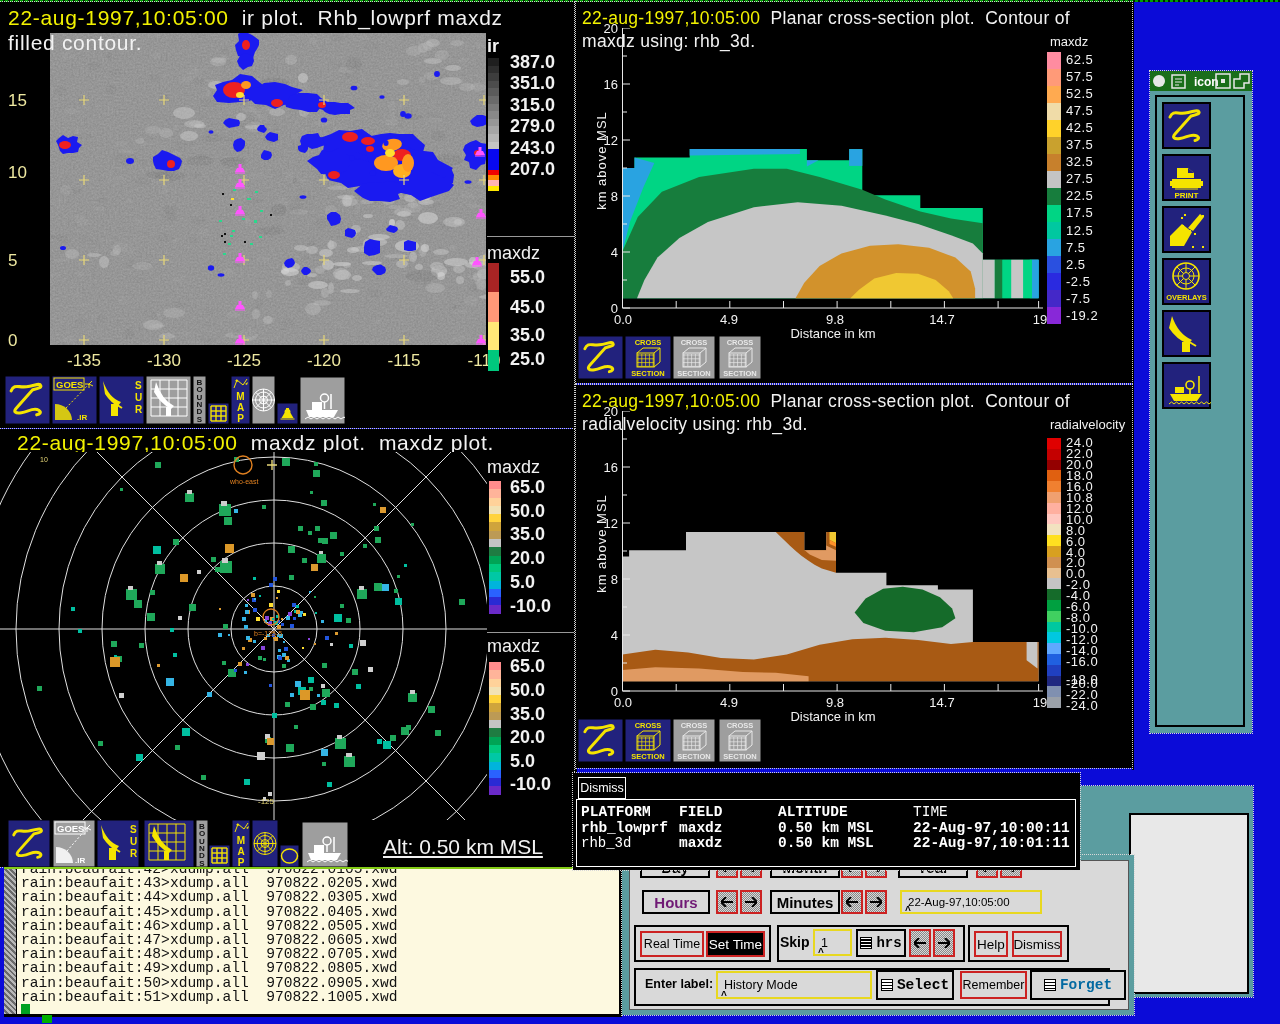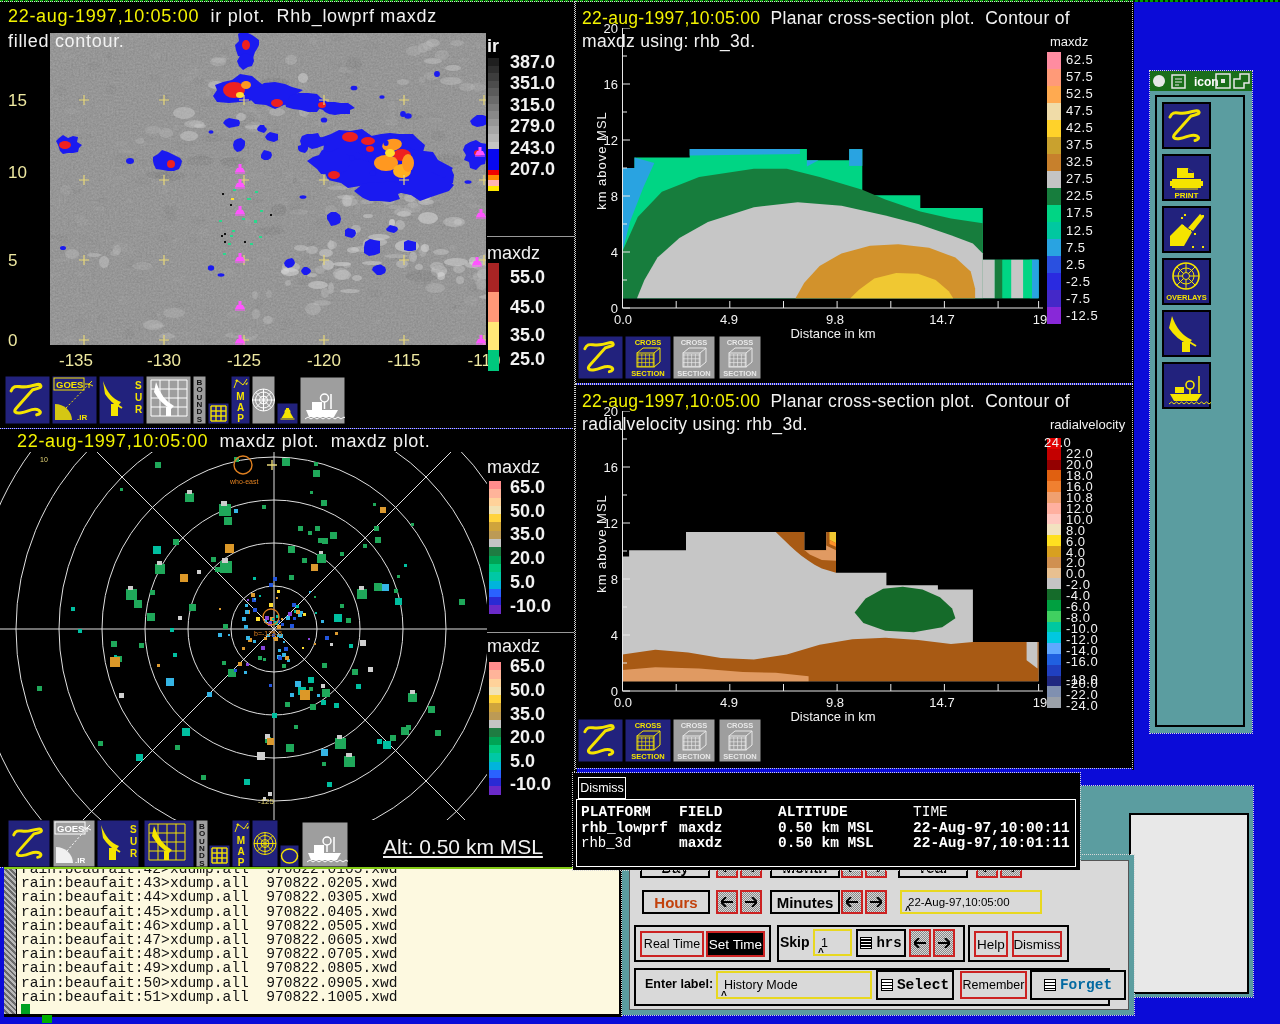--- a/index.html
+++ b/index.html
@@ -1,15 +1,15 @@
 <!DOCTYPE html>
 <html><head><meta charset="utf-8"><style>
 html,body{margin:0;padding:0;width:1280px;height:1024px;overflow:hidden;background:#0b0bd8;font-family:"Liberation Sans",sans-serif;}
 .abs{position:absolute;}
-.ttl{font-size:18px;color:#f2f2f2;white-space:pre;letter-spacing:0.7px;}
+.ttl{font-size:21px;color:#f2f2f2;white-space:pre;letter-spacing:0.7px;}
 .ty{color:#f2f200;}
 .lbl{color:#f2f2f2;font-size:18px;font-weight:bold;}
 .axl{color:#eee8a0;font-size:17px;}
 .sm{font-size:13px;color:#f2f2f2;}
 .mono{font-family:"Liberation Mono",monospace;}
 .dot{outline:1px dotted #d8d8d8;}
 </style></head><body>
 <div class="abs" style="left:0;top:0;width:1280px;height:2px;background:repeating-linear-gradient(90deg,#00a000 0 3px,#052005 3px 5px);"></div>
 <div class="abs" style="left:573px;top:2px;width:4px;height:866px;background:#000;"></div>
 <div class="abs" style="left:1132px;top:2px;width:2px;height:768px;background:#000;"></div>
@@ -759,21 +759,21 @@
       <rect x="429.5" y="302" width="3" height="5"></rect>
       <path d="M426 310 L436 310 L434 306 L428 306 Z"></path>
       <path d="M426 311 h10" stroke="#ff55ff"></path>
     </g>
   </svg>
 <div class="abs ttl" style="left:8px;top:31px;">filled contour.</div>
 <div class="abs axl" style="left:8px;top:91px;width:30px;text-align:left;">15</div>
 <div class="abs axl" style="left:8px;top:163px;width:30px;text-align:left;">10</div>
 <div class="abs axl" style="left:8px;top:251px;width:30px;text-align:left;">5</div>
 <div class="abs axl" style="left:8px;top:331px;width:30px;text-align:left;">0</div>
-<div class="abs axl" style="left:59px;top:351px;width:50px;text-align:left;">-135</div>
+<div class="abs axl" style="left:59px;top:351px;width:50px;text-align:center;">-135</div>
 <div class="abs axl" style="left:139px;top:351px;width:50px;text-align:center;">-130</div>
 <div class="abs axl" style="left:219px;top:351px;width:50px;text-align:center;">-125</div>
 <div class="abs axl" style="left:299px;top:351px;width:50px;text-align:center;">-120</div>
 <div class="abs axl" style="left:379px;top:351px;width:50px;text-align:center;">-115</div>
 <div class="abs axl" style="left:459px;top:351px;width:50px;text-align:center;">-110</div>
 <div class="abs" style="left:488px;top:58px;width:11px;">
     <div style="height:7.6px;background:#1f1f1f"></div>
     <div style="height:7.6px;background:#2e2e2e"></div>
     <div style="height:7.6px;background:#3d3d3d"></div>
     <div style="height:7.6px;background:#4c4c4c"></div>
@@ -1385,21 +1385,21 @@
 <div class="abs sm" style="left:1066px;top:137.25px;letter-spacing:0.5px;">37.5</div>
 <div class="abs sm" style="left:1066px;top:154.3px;letter-spacing:0.5px;">32.5</div>
 <div class="abs sm" style="left:1066px;top:171.35000000000002px;letter-spacing:0.5px;">27.5</div>
 <div class="abs sm" style="left:1066px;top:188.4px;letter-spacing:0.5px;">22.5</div>
 <div class="abs sm" style="left:1066px;top:205.45000000000002px;letter-spacing:0.5px;">17.5</div>
 <div class="abs sm" style="left:1066px;top:222.5px;letter-spacing:0.5px;">12.5</div>
 <div class="abs sm" style="left:1066px;top:239.55px;letter-spacing:0.5px;">7.5</div>
 <div class="abs sm" style="left:1066px;top:256.6px;letter-spacing:0.5px;">2.5</div>
 <div class="abs sm" style="left:1066px;top:273.65px;letter-spacing:0.5px;">-2.5</div>
 <div class="abs sm" style="left:1066px;top:290.70000000000005px;letter-spacing:0.5px;">-7.5</div>
-<div class="abs sm" style="left:1066px;top:307.75px;letter-spacing:0.5px;">-12.5</div>
+<div class="abs sm" style="left:1066px;top:307.75px;letter-spacing:0.5px;">-19.2</div>
 <svg style="position:absolute;left:578px;top:336px;" width="45" height="43">
     <rect width="45" height="43" fill="#22227d" stroke="#000"></rect>
     <g transform="translate(1.0,0.0) scale(0.9772727272727273)">
       <path d="M6 13 C9 6 13 10 21 9 C29 8 34 5 35 8 C36 10 31 11 27 12 L11 30 C8 33.5 10 35.5 16 34.5 C23 33.3 28 29 33 32 C36 34 34 36 31 36.5" fill="none" stroke="#f5e400" stroke-width="3" stroke-linecap="round"></path>
     </g>
   </svg>
 <svg style="position:absolute;left:625px;top:336px;" width="46" height="43">
     <rect width="46" height="43" fill="#22227d" stroke="#000"></rect>
     <text x="23.0" y="9" font-family="Liberation Sans" font-weight="bold" font-size="7.5" fill="#f5e400" text-anchor="middle">CROSS</text>
     <rect x="12.0" y="17.0" width="17" height="14" fill="none" stroke="#f5e400"></rect>
@@ -1517,21 +1517,21 @@
     <div style="height:10.8px;background:#40d060"></div>
     <div style="height:10.8px;background:#00c8a0"></div>
     <div style="height:10.8px;background:#00c8e0"></div>
     <div style="height:10.8px;background:#60a8ff"></div>
     <div style="height:10.8px;background:#2060e0"></div>
     <div style="height:10.8px;background:#2040c0"></div>
     <div style="height:10.8px;background:#202880"></div>
     <div style="height:10.8px;background:#8090b0"></div>
     <div style="height:10.8px;background:#9aa0a8"></div>
   </div>
-<div class="abs sm" style="left:1044px;top:435.0px;letter-spacing:0.5px;">24.0</div>
+<div class="abs sm" style="left:1066px;top:435.0px;letter-spacing:0.5px;">24.0</div>
 <div class="abs sm" style="left:1066px;top:445.95px;letter-spacing:0.5px;">22.0</div>
 <div class="abs sm" style="left:1066px;top:456.9px;letter-spacing:0.5px;">20.0</div>
 <div class="abs sm" style="left:1066px;top:467.85px;letter-spacing:0.5px;">18.0</div>
 <div class="abs sm" style="left:1066px;top:478.8px;letter-spacing:0.5px;">16.0</div>
 <div class="abs sm" style="left:1066px;top:489.75px;letter-spacing:0.5px;">10.8</div>
 <div class="abs sm" style="left:1066px;top:500.7px;letter-spacing:0.5px;">12.0</div>
 <div class="abs sm" style="left:1066px;top:511.65px;letter-spacing:0.5px;">10.0</div>
 <div class="abs sm" style="left:1066px;top:522.6px;letter-spacing:0.5px;">8.0</div>
 <div class="abs sm" style="left:1066px;top:533.55px;letter-spacing:0.5px;">6.0</div>
 <div class="abs sm" style="left:1066px;top:544.5px;letter-spacing:0.5px;">4.0</div>
@@ -1633,21 +1633,21 @@
 <div class="abs" style="left:976px;top:856px;width:22px;height:22px;background:#d9d9d9;background-image:repeating-conic-gradient(#888 0% 25%,#d9d9d9 0% 50%);background-size:2px 2px;border:2px solid #cc2222;box-sizing:border-box;display:flex;align-items:center;justify-content:center;">
     <svg width="12" height="10">
       <path d="M5 0 L0 5 L5 10 M0 5 H12" stroke="#000" stroke-width="2" fill="none"></path>
     </svg>
   </div>
 <div class="abs" style="left:1000px;top:856px;width:22px;height:22px;background:#d9d9d9;background-image:repeating-conic-gradient(#888 0% 25%,#d9d9d9 0% 50%);background-size:2px 2px;border:2px solid #cc2222;box-sizing:border-box;display:flex;align-items:center;justify-content:center;">
     <svg width="12" height="10">
       <path d="M7 0 L12 5 L7 10 M0 5 H12" stroke="#000" stroke-width="2" fill="none"></path>
     </svg>
   </div>
-<div class="abs" style="left:642px;top:890px;width:68px;height:24px;background:#d9d9d9;border:2px solid #000;color:#c2410c;font-size:15px;font-weight:bold;display:flex;align-items:center;justify-content:center;box-sizing:border-box;white-space:nowrap;overflow:hidden;">Hours</div>
+<div class="abs" style="left:642px;top:890px;width:68px;height:24px;background:#d9d9d9;border:2px solid #000;color:#701a75;font-size:15px;font-weight:bold;display:flex;align-items:center;justify-content:center;box-sizing:border-box;white-space:nowrap;overflow:hidden;">Hours</div>
 <div class="abs" style="left:716px;top:890px;width:22px;height:24px;background:#d9d9d9;background-image:repeating-conic-gradient(#888 0% 25%,#d9d9d9 0% 50%);background-size:2px 2px;border:2px solid #cc2222;box-sizing:border-box;display:flex;align-items:center;justify-content:center;">
     <svg width="12" height="10">
       <path d="M5 0 L0 5 L5 10 M0 5 H12" stroke="#000" stroke-width="2" fill="none"></path>
     </svg>
   </div>
 <div class="abs" style="left:740px;top:890px;width:22px;height:24px;background:#d9d9d9;background-image:repeating-conic-gradient(#888 0% 25%,#d9d9d9 0% 50%);background-size:2px 2px;border:2px solid #cc2222;box-sizing:border-box;display:flex;align-items:center;justify-content:center;">
     <svg width="12" height="10">
       <path d="M7 0 L12 5 L7 10 M0 5 H12" stroke="#000" stroke-width="2" fill="none"></path>
     </svg>
   </div>

